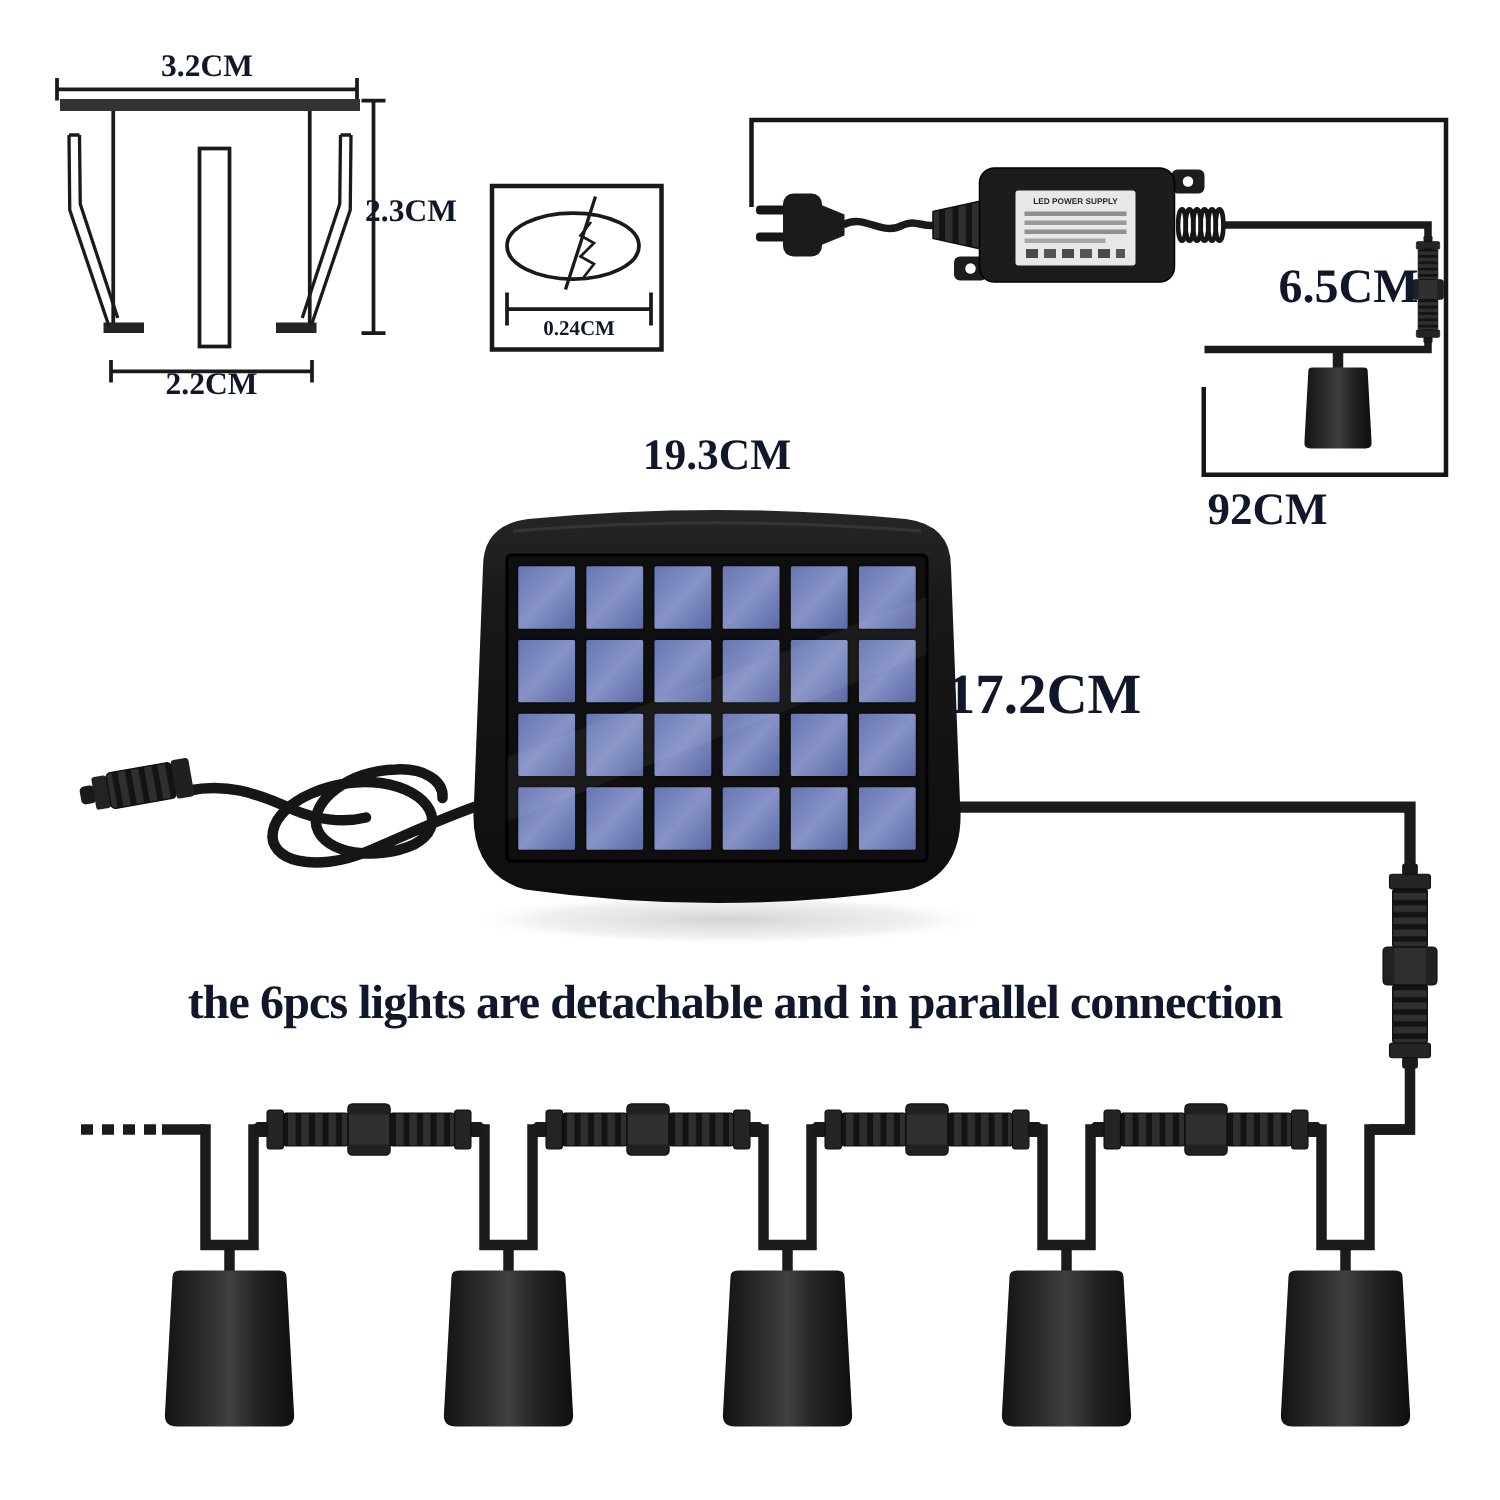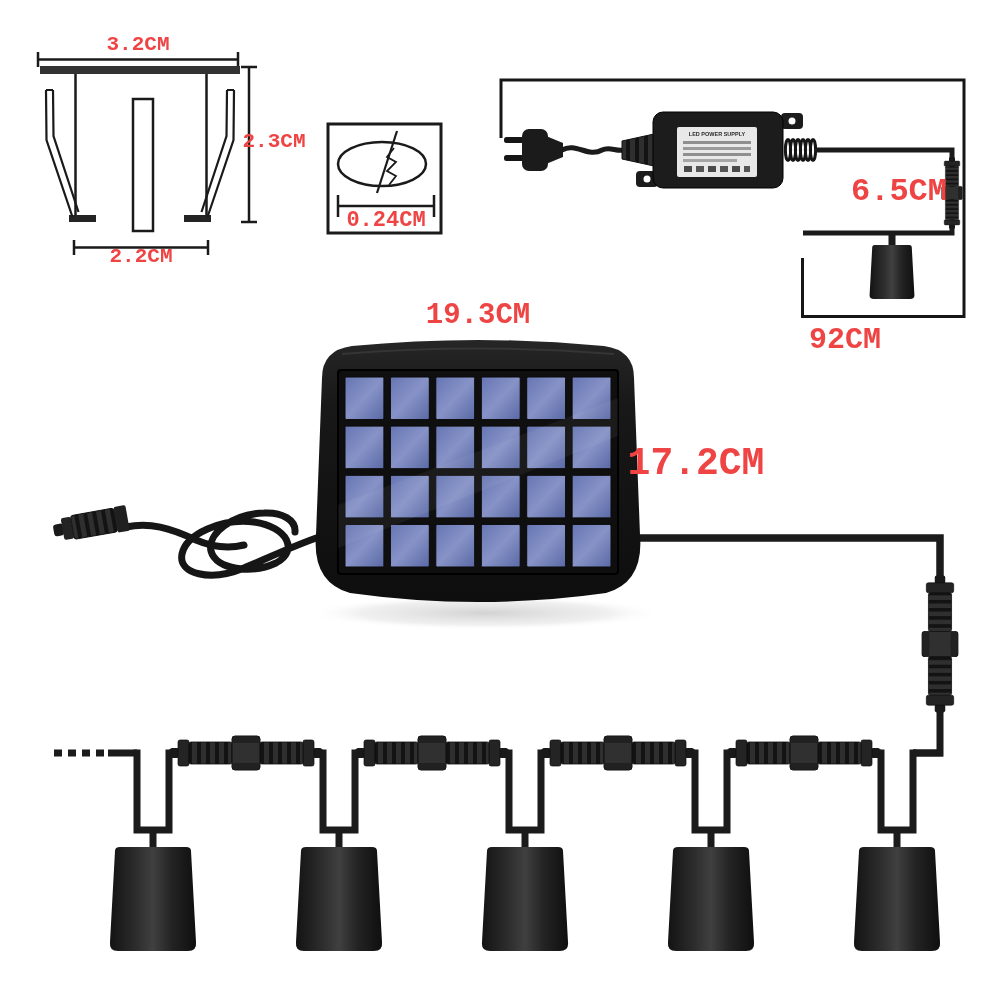--- a/index.html
+++ b/index.html
@@ -3,31 +3,31 @@
 <meta charset="utf-8">
 <style>
   html,body{margin:0;padding:0;background:#ffffff;}
   .canvas{
     position:relative;width:1000px;height:1000px;background:#ffffff;
     font-family:"Liberation Sans",sans-serif;overflow:hidden;
   }
   .art{position:absolute;left:0;top:0;}
   .lbl{
     position:absolute;transform:translate(-50%,-50%);
-    font-weight:bold;color:#ef4444;white-space:nowrap;
-    font-family:Liberation Mono, monospace;letter-spacing:0px;
+    font-weight:bold;color:#0f172a;white-space:nowrap;
+    font-family:Liberation Serif, serif;letter-spacing:0px;
   }
   #lbl-topwidth{left:138px;top:44px;font-size:21px;}
   #lbl-height{left:274px;top:141px;font-size:21px;}
   #lbl-botwidth{left:141px;top:256px;font-size:21px;}
-  #lbl-diam{left:386px;top:220px;font-size:22px;}
+  #lbl-diam{left:386px;top:220px;font-size:14px;}
   #lbl-adaptercable{left:712px;top:55px;font-size:33px;}
   #lbl-connlen{left:899px;top:191px;font-size:32px;}
   #lbl-lead{left:845px;top:340px;font-size:30px;}
-  #lbl-panelw{left:478px;top:315px;font-size:29px;}
+  #lbl-panelw{left:478px;top:304px;font-size:29px;}
   #lbl-panelh{left:696px;top:463px;font-size:38px;}
   #lbl-caption{left:490px;top:668px;font-size:32px;letter-spacing:-0.6px;}
 </style>
 </head>
 <body>
 
 <div class="canvas">
 
 <svg class="art" width="1000" height="1000" viewBox="0 0 1000 1000">
   <defs>
@@ -228,14 +228,15 @@
 </svg>
 
 <span class="lbl" id="lbl-topwidth">3.2CM</span>
 <span class="lbl" id="lbl-height">2.3CM</span>
 <span class="lbl" id="lbl-botwidth">2.2CM</span>
 <span class="lbl" id="lbl-diam">0.24CM</span>
 <span class="lbl" id="lbl-connlen">6.5CM</span>
 <span class="lbl" id="lbl-lead">92CM</span>
 <span class="lbl" id="lbl-panelw">19.3CM</span>
 <span class="lbl" id="lbl-panelh">17.2CM</span>
+<span class="lbl" id="lbl-caption">the 6pcs lights are detachable and in parallel connection</span>
 
 </div>
 
 </body></html>

